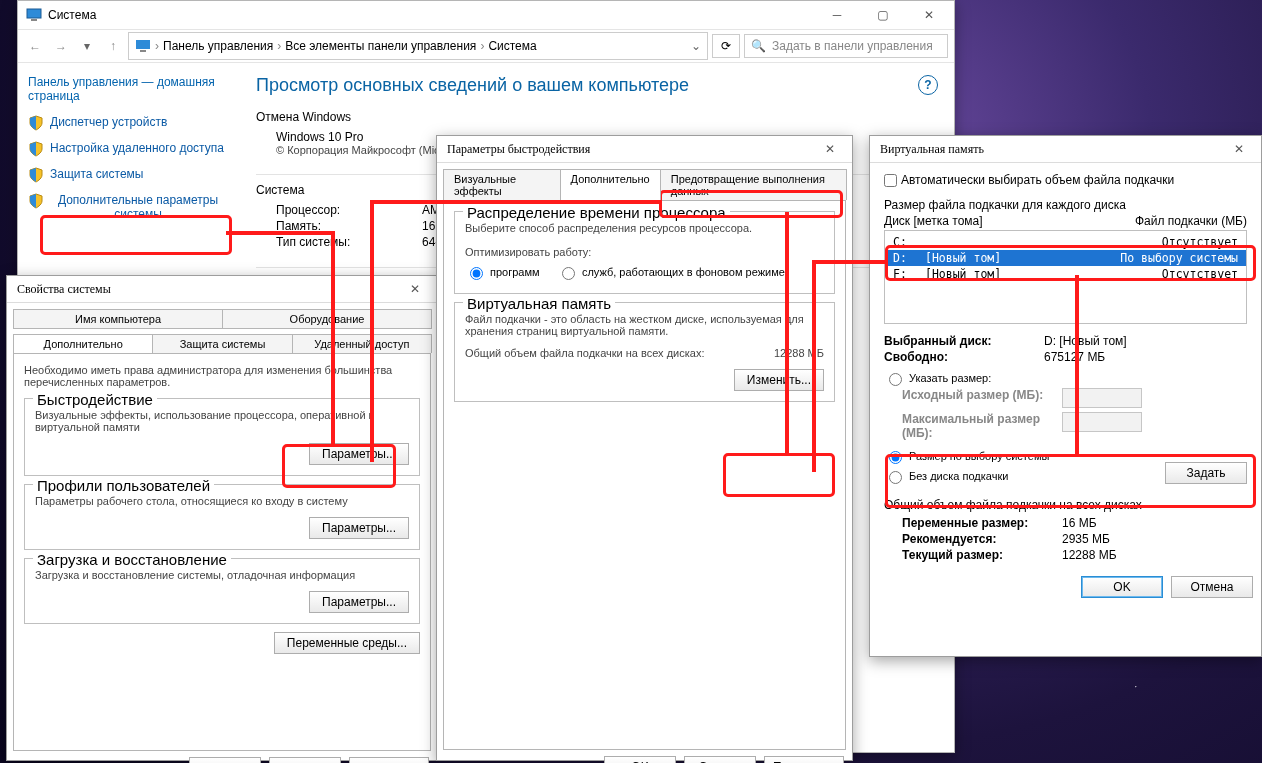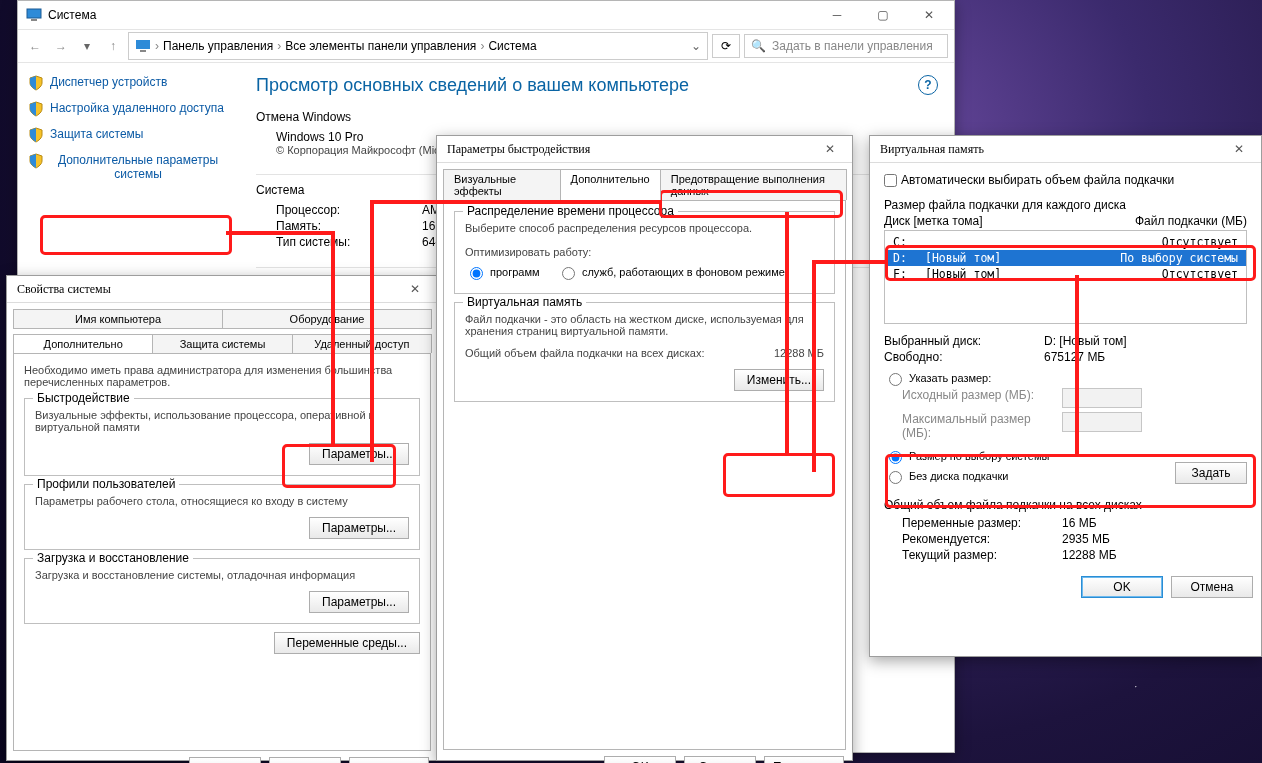--- a/index.html
+++ b/index.html
@@ -45,40 +45,40 @@
 .dlg{background:#fff;border:1px solid #9d9d9d;}
 .dlg-title{height:26px;display:flex;align-items:center;padding:0 10px;border-bottom:1px solid #dcdcdc;font-family:Liberation Serif, serif;}
 .dlg-title .t{flex:1;}
 .dlg-close{width:24px;height:20px;display:flex;align-items:center;justify-content:center;color:#555;}
 .tabs{display:flex;margin:6px 6px 0;}
 .tab{padding:3px 10px;border:1px solid #b5b5b5;border-bottom:none;background:#f4f4f4;font-size:11px;margin-right:-1px;}
 .tab.active{background:#fff;position:relative;z-index:1;}
 .tab.top-row{border-bottom:1px solid #b5b5b5;}
 .dlg-body{border:1px solid #b5b5b5;margin:0 6px 6px;padding:10px;}
 .group{border:1px solid #bfbfbf;padding:10px;margin-bottom:8px;position:relative;}
-.group .g-title{position:absolute;top:-8px;left:8px;background:#fff;padding:0 4px;font-size:12px;}
+.group .g-title{position:absolute;top:-8px;left:8px;background:#fff;padding:0 4px;font-size:15px;}
 .rbtn{display:inline-flex;align-items:center;gap:4px;margin-right:14px;font-size:11px;}
 .rbtn input{width:13px;height:13px;}
 .cbtn{display:inline-flex;align-items:center;gap:4px;font-size:12px;}
 .cbtn input{width:13px;height:13px;margin:0;}
 .btn{height:22px;padding:0 12px;border:1px solid #adadad;background:linear-gradient(#fff,#e9e9e9);font-size:12px;display:inline-flex;align-items:center;justify-content:center;cursor:pointer;}
 .btn-row{display:flex;gap:8px;justify-content:flex-end;margin:6px 8px 8px;}
 .btn.default{border:1px solid #2a8dd4;box-shadow:inset 0 0 0 1px #6cb9ee;}
 .num-input{height:18px;width:70px;border:1px solid #c6c6c6;background:#fff;padding:0 4px;font-size:11px;}
 .num-input.disabled{background:#f2f2f2;color:#888;}
 
 .disk-list{border:1px solid #bfbfbf;height:86px;padding:3px 0;overflow:hidden;font-family:Consolas,monospace;font-size:11.5px;}
 .disk-row{display:flex;padding:1px 8px;gap:4px;}
 .disk-row.sel{background:#1e74d2;color:#fff;}
 .dl-col1{width:28px;}
 .dl-col2{flex:1;}
 .dl-col3{width:150px;text-align:right;}
 
 .kv{display:flex;margin:2px 0;font-size:12px;}
-.kv .k{width:160px;}
+.kv .k{width:160px;font-weight:bold;}
 .kv .v{flex:1;}
 
 .hl{border:3px solid #ff1a1a;position:absolute;pointer-events:none;border-radius:5px;}
 .conn{position:absolute;background:#ff1a1a;pointer-events:none;}
 
 svg{display:block;}
 </style>
 </head>
 <body>
 
@@ -115,20 +115,21 @@
         <span class="nav-dd">⌄</span>
     </div>
     <div class="refresh">⟳</div>
     <div class="search">
       <span>🔍</span>
       <span>Задать в панели управления</span>
     </div>
   </div>
   <div class="sys-body">
     <div class="sidebar">
+      <div class="sb-heading">Панель управления — домашняя страница</div>
       <div class="sb-item">
           <svg class="shield" viewBox="0 0 16 16">
             <path d="M8 1 L14 3 V8 C14 12 8 15 8 15 C8 15 2 12 2 8 V3 Z" fill="#f6c229" stroke="#b88a12"></path>
             <path d="M8 1 L8 15 C8 15 2 12 2 8 V3 Z" fill="#2e8bd8"></path>
           </svg>
           <span>Диспетчер устройств</span>
         </div>
       <div class="sb-item">
           <svg class="shield" viewBox="0 0 16 16">
             <path d="M8 1 L14 3 V8 C14 12 8 15 8 15 C8 15 2 12 2 8 V3 Z" fill="#f6c229" stroke="#b88a12"></path>
@@ -337,21 +338,21 @@
       <div style="flex:1">
         <label class="rbtn" style="display:flex">
             <input type="radio" name="pf" checked="" style="">
             <span>Размер по выбору системы</span>
           </label>
         <label class="rbtn" style="display:flex;margin-top:4px">
             <input type="radio" name="pf" style="">
             <span>Без диска подкачки</span>
           </label>
       </div>
-      <button class="btn" style="width:72px">Задать</button>
+      <button class="btn" style="width:82px">Задать</button>
     </div>
 
     <div style="margin-top:14px">Общий объем файла подкачки на всех дисках</div>
     <div style="margin-left:18px;margin-top:4px">
       <div class="kv">
           <span class="k">Переменные размер:</span>
           <span>16 МБ</span>
         </div>
       <div class="kv">
           <span class="k">Рекомендуется:</span>

